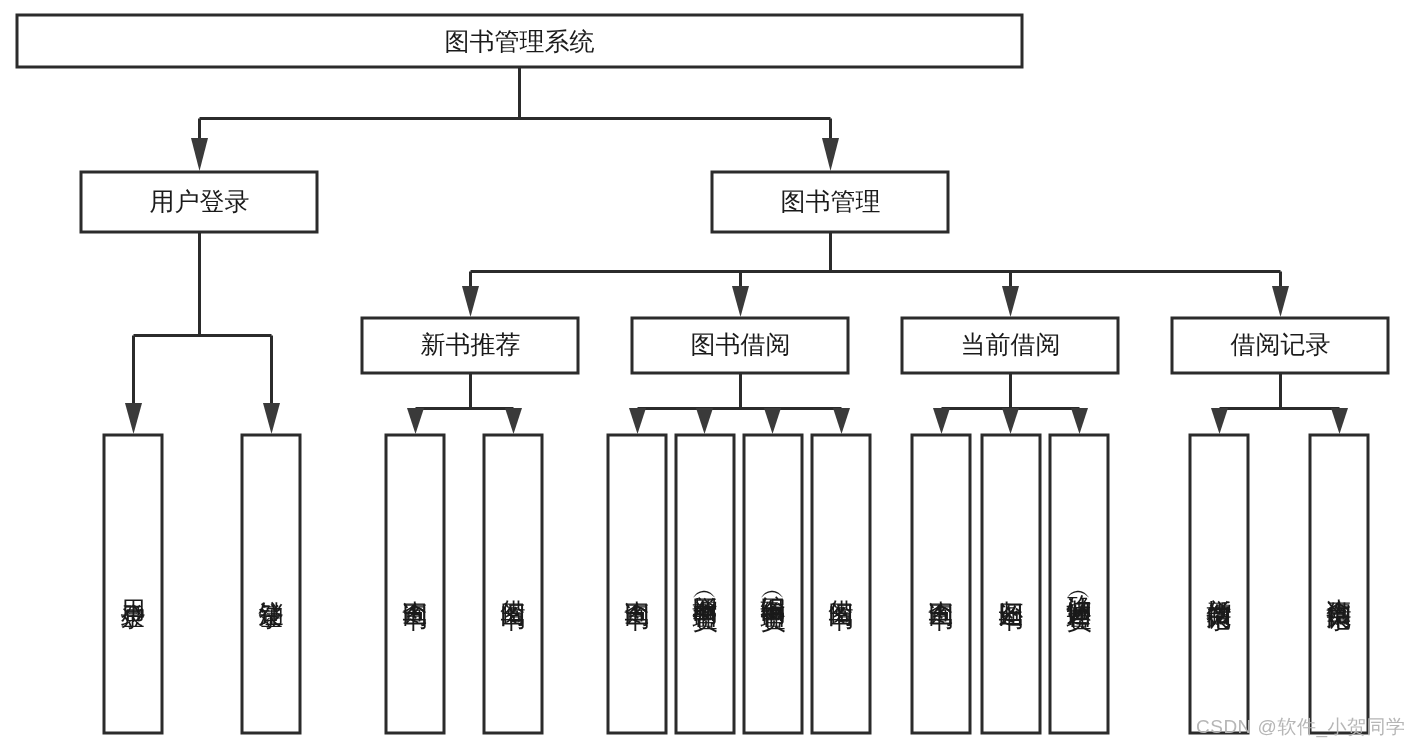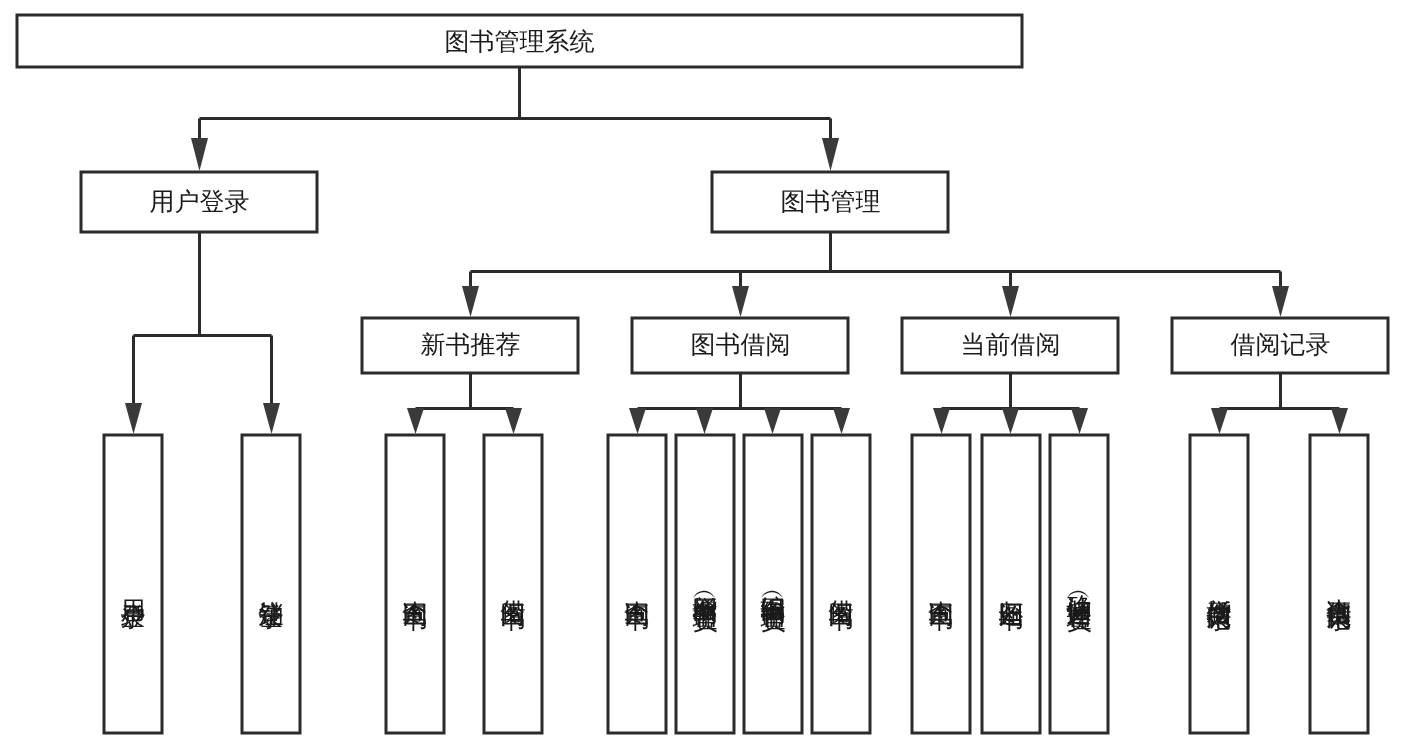--- a/index.html
+++ b/index.html
@@ -210,14 +210,15 @@
   <div class="leaf-label" style="left:608px; top:435px; width:58px; height:298px;">查询图书</div>
   <div class="leaf-label" style="left:676px; top:435px; width:58px; height:298px;">新增图书（管理员）</div>
   <div class="leaf-label" style="left:744px; top:435px; width:58px; height:298px;">编辑图书（管理员）</div>
   <div class="leaf-label" style="left:812px; top:435px; width:58px; height:298px;">借阅图书</div>
   <div class="leaf-label" style="left:912px; top:435px; width:58px; height:298px;">查询图书</div>
   <div class="leaf-label" style="left:982px; top:435px; width:58px; height:298px;">归还图书</div>
   <div class="leaf-label" style="left:1050px; top:435px; width:58px; height:298px;">确认归还（管理员）</div>
   <div class="leaf-label" style="left:1190px; top:435px; width:58px; height:298px;">新增借阅记录</div>
   <div class="leaf-label" style="left:1310px; top:435px; width:58px; height:298px;">查询借阅记录</div>
 
+  <div class="watermark">CSDN @软件_小贺同学</div>
 
 </div>
 
 </body></html>

